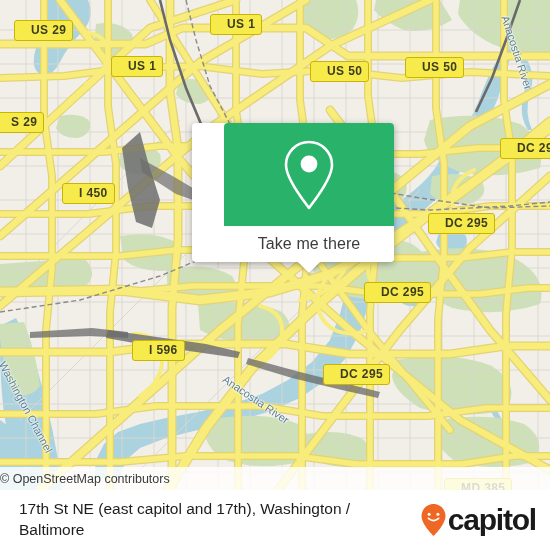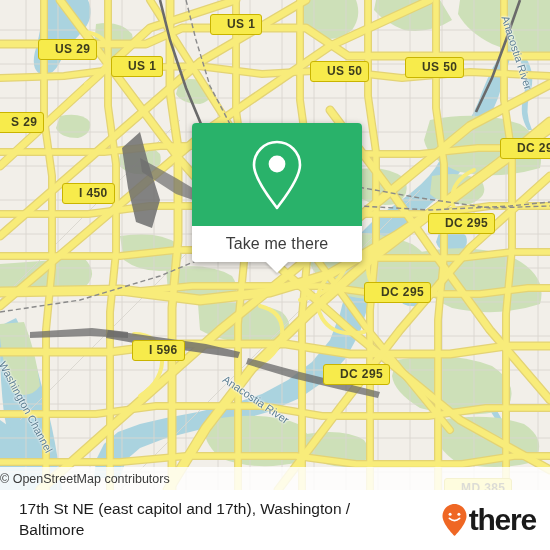--- a/index.html
+++ b/index.html
@@ -65,20 +65,21 @@
   
   #popup {
     position: absolute;
     left: 192px;
     top: 123px;
     width: 170px;
     border-radius: 4px;
     box-shadow: 0 2px 7px rgba(0,0,0,0.33);
     overflow: visible;
     background: #ffffff;
+    padding-left: 32px;
   }
   #popup-head {
     background: #29b26a;
     height: 103px;
     border-radius: 4px 4px 0 0;
     display: flex;
     align-items: center;
     justify-content: center;
   }
   #popup-foot {
@@ -323,21 +324,21 @@
         </g>
 
         <path d="M122,148 L140,132 L148,162 L160,200 L152,228 L136,222 L128,188 Z" fill="#6e6e6e" opacity="0.85"></path>
         <path d="M140,158 L176,178 L206,196 L210,206 L176,194 L142,172 Z" fill="#6e6e6e" opacity="0.7"></path>
         <path d="M108,330 L150,336 L206,344 L240,352 L238,358 L196,352 L140,344 L106,338 Z" fill="#6a6a6a" opacity="0.8"></path>
         <path d="M30,332 L92,328 L128,332 L128,338 L90,336 L30,338 Z" fill="#6a6a6a" opacity="0.75"></path>
         <path d="M248,358 L300,372 L348,384 L380,392 L378,398 L342,390 L292,378 L246,364 Z" fill="#6a6a6a" opacity="0.75"></path>
       </g>
     </svg>
 
-    <div class="shield" style="left:14px;  top:39px;margin-left:24px;">US 29</div>
+    <div class="shield" style="left:14px;  top:20px;">US 29</div>
     <div class="shield" style="left:111px; top:56px;">US 1</div>
     <div class="shield" style="left:210px; top:14px;">US 1</div>
     <div class="shield" style="left:310px; top:61px;">US 50</div>
     <div class="shield" style="left:405px; top:57px;">US 50</div>
     <div class="shield" style="left:500px; top:138px;">DC 295</div>
     <div class="shield" style="left:-6px;  top:112px;">S 29</div>
     <div class="shield" style="left:62px;  top:183px;">I 450</div>
     <div class="shield" style="left:428px; top:213px;">DC 295</div>
     <div class="shield" style="left:364px; top:282px;">DC 295</div>
     <div class="shield" style="left:132px; top:340px;">I 596</div>
@@ -368,17 +369,17 @@
 
   <div id="footer">
     <div id="footer-title">17th St NE (east capitol and 17th), Washington / Baltimore</div>
     <div id="logo">
       <svg width="27" height="34" viewBox="0 0 27 34">
         <path d="M13.5 1 C6.9 1 1.5 6.4 1.5 13 C1.5 21.5 13.5 33 13.5 33 C13.5 33 25.5 21.5 25.5 13 C25.5 6.4 20.1 1 13.5 1 Z" fill="#ef6724"></path>
         <circle cx="9.1" cy="11.2" r="1.5" fill="#ffffff"></circle>
         <circle cx="17.9" cy="11.2" r="1.5" fill="#ffffff"></circle>
         <path d="M8.4 15.4 Q13.5 19.8 18.6 15.4" fill="none" stroke="#ffffff" stroke-width="1.7" stroke-linecap="round"></path>
       </svg>
-      <span id="logo-word">there</span>
+      <span id="logo-word">capitol</span>
     </div>
   </div>
 
 </div>
 
 </body></html>

